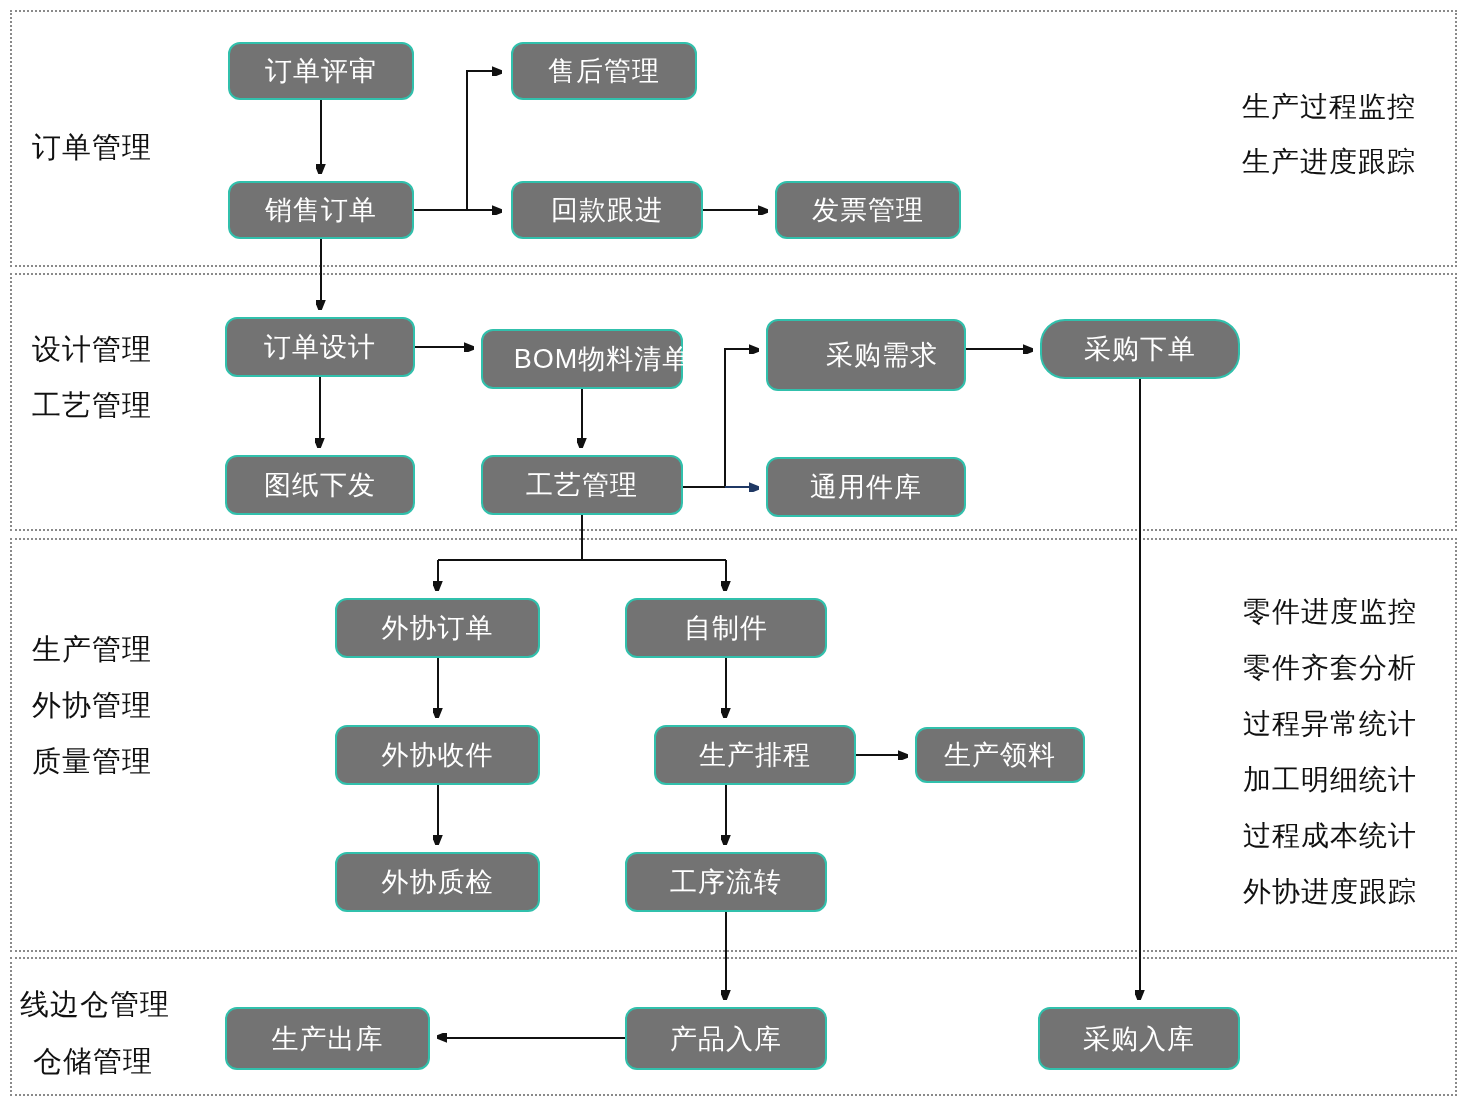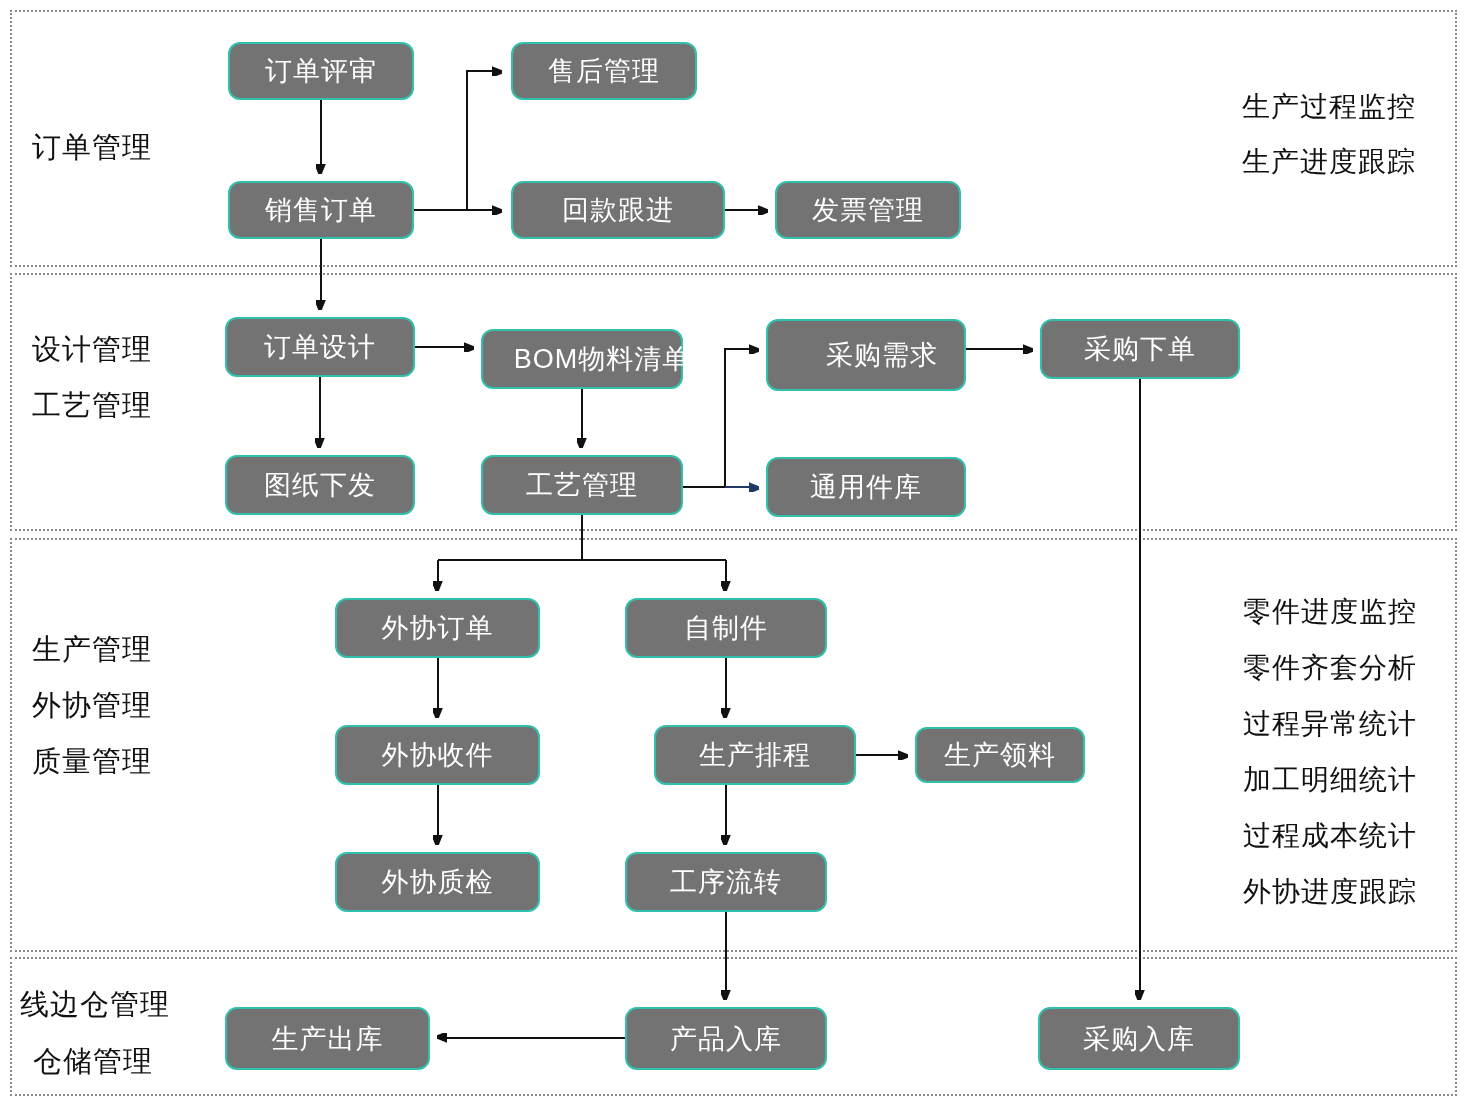--- a/index.html
+++ b/index.html
@@ -87,30 +87,30 @@
       <line x1="827" y1="755" x2="906" y2="755" marker-end="url(#ah)"></line>
       <line x1="726" y1="785" x2="726" y2="843" marker-end="url(#ah)"></line>
       <line x1="726" y1="912" x2="726" y2="998" marker-end="url(#ah)"></line>
       <line x1="625" y1="1038" x2="439" y2="1038" marker-end="url(#ah)"></line>
     </g>
   </svg>
 
   <div class="node" style="left:228px;top:42px;width:186px;height:58px;">订单评审</div>
   <div class="node" style="left:511px;top:42px;width:186px;height:58px;">售后管理</div>
   <div class="node" style="left:228px;top:181px;width:186px;height:58px;">销售订单</div>
-  <div class="node" style="left:511px;top:181px;width:214px;height:58px;">回款跟进</div>
+  <div class="node" style="left:511px;top:181px;width:192px;height:58px;">回款跟进</div>
   <div class="node" style="left:775px;top:181px;width:186px;height:58px;">发票管理</div>
 
   <div class="node" style="left:225px;top:317px;width:190px;height:60px;">订单设计</div>
   <div class="node" style="left:481px;top:329px;width:202px;height:60px;padding-left:40px;">BOM物料清单</div>
   <div class="node" style="left:225px;top:455px;width:190px;height:60px;">图纸下发</div>
   <div class="node" style="left:481px;top:455px;width:202px;height:60px;">工艺管理</div>
   <div class="node" style="left:766px;top:319px;width:200px;height:72px;padding-left:32px;">采购需求</div>
   <div class="node" style="left:766px;top:457px;width:200px;height:60px;">通用件库</div>
-  <div class="node" style="left:1040px;top:319px;width:200px;height:60px;">采购下单</div>
+  <div class="node" style="left:1040px;top:319px;width:200px;height:60px;border-radius:25px;">采购下单</div>
 
   <div class="node" style="left:335px;top:598px;width:205px;height:60px;">外协订单</div>
   <div class="node" style="left:625px;top:598px;width:202px;height:60px;">自制件</div>
   <div class="node" style="left:335px;top:725px;width:205px;height:60px;text-align:right;">外协收件</div>
   <div class="node" style="left:654px;top:725px;width:202px;height:60px;">生产排程</div>
   <div class="node" style="left:915px;top:727px;width:170px;height:56px;">生产领料</div>
   <div class="node" style="left:335px;top:852px;width:205px;height:60px;">外协质检</div>
   <div class="node" style="left:625px;top:852px;width:202px;height:60px;">工序流转</div>
 
   <div class="node" style="left:225px;top:1007px;width:205px;height:63px;">生产出库</div>

